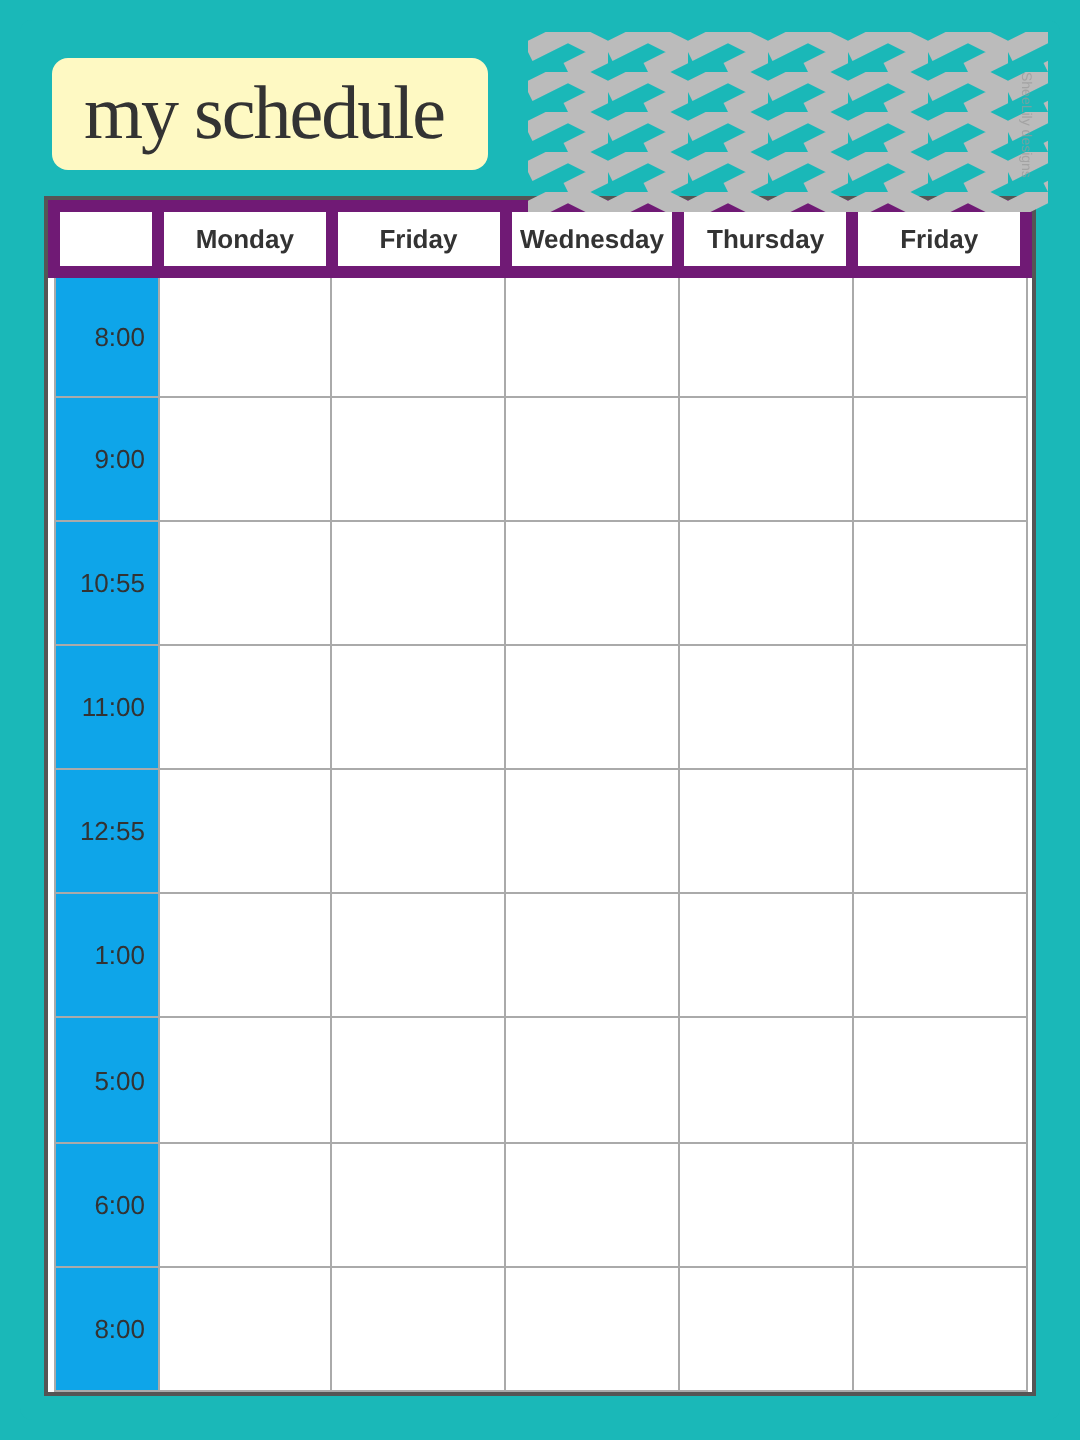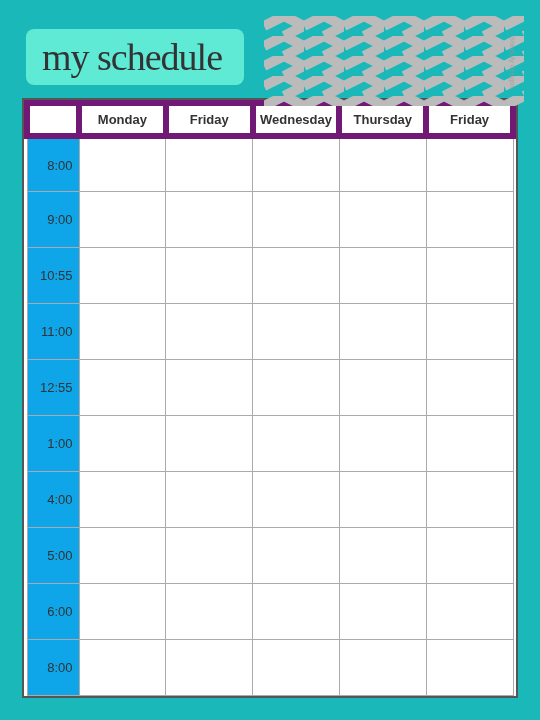--- a/index.html
+++ b/index.html
@@ -46,21 +46,21 @@
     .title-area {
       position: relative;
       height: 82px;
       display: flex;
       align-items: center;
       z-index: 1;
       background: transparent;
     }
 
     .title-box {
-      background: #5eead4;
+      background: #fef9c3;
       border-radius: 8px;
       padding: 6px 22px 6px 16px;
       margin-left: 10px;
       z-index: 2;
     }
 
     .title-text {
       font-family: 'Comic Sans MS', 'Chalkboard SE', cursive;
       font-size: 38px;
       color: #333;
@@ -216,28 +216,20 @@
           </tr>
           <tr>
             <td class="time-label">1:00</td>
             <td class="schedule-cell"></td>
             <td class="schedule-cell"></td>
             <td class="schedule-cell"></td>
             <td class="schedule-cell"></td>
             <td class="schedule-cell"></td>
           </tr>
           <tr>
-            <td class="time-label">4:00</td>
-            <td class="schedule-cell"></td>
-            <td class="schedule-cell"></td>
-            <td class="schedule-cell"></td>
-            <td class="schedule-cell"></td>
-            <td class="schedule-cell"></td>
-          </tr>
-          <tr>
             <td class="time-label">5:00</td>
             <td class="schedule-cell"></td>
             <td class="schedule-cell"></td>
             <td class="schedule-cell"></td>
             <td class="schedule-cell"></td>
             <td class="schedule-cell"></td>
           </tr>
           <tr>
             <td class="time-label">6:00</td>
             <td class="schedule-cell"></td>

